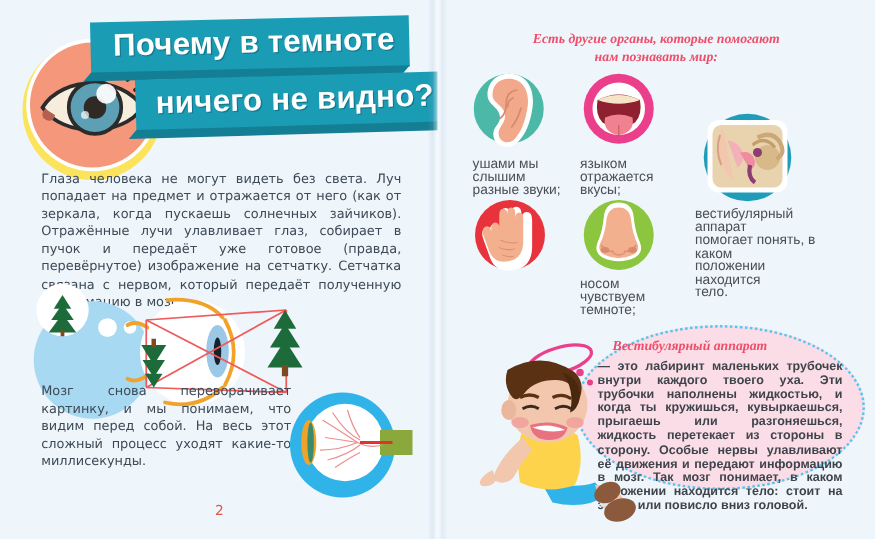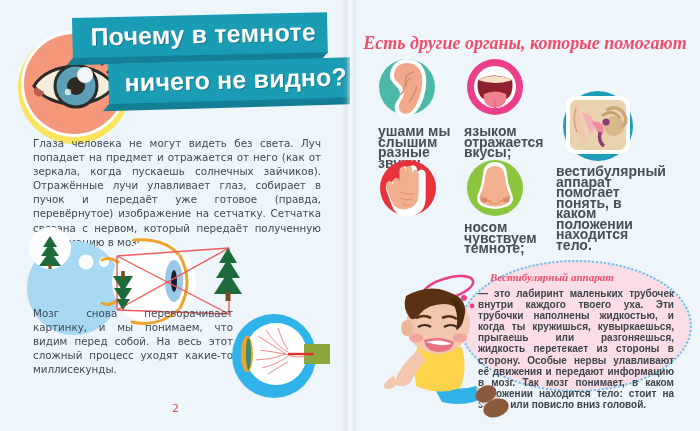--- a/index.html
+++ b/index.html
@@ -43,28 +43,28 @@
   .para1{left:33px;top:136px;width:288px;}
   .para2{left:33px;top:306px;width:200px;}
 
   
   .diagram{position:absolute;left:14px;top:226px;width:330px;height:110px;}
   .page-num{position:absolute;bottom:16px;color:#e0564a;font-size:11px;
             font-family:"DejaVu Sans",sans-serif;}
   .pn-left{left:172px;}
 
   
-  .script-head{position:absolute;left:8px;top:36px;width:334px;text-align:center;
+  .script-head{position:absolute;left:8px;top:24px;width:334px;text-align:center;
       color:#ef4e6b;font-family:"Liberation Serif","DejaVu Serif",serif;
-      font-style:italic;font-size:18px;line-height:15px;font-weight:bold;}
+      font-style:italic;font-size:11px;line-height:15px;font-weight:bold;}
 
   .organ{position:absolute;}
-  .organ-cap{position:absolute;color:#4a4f57;font-size:14px;line-height:10.5px;
+  .organ-cap{position:absolute;color:#4a4f57;font-size:11px;line-height:10.5px;
              font-family:"Liberation Sans Narrow","Liberation Sans",sans-serif;
-             font-weight:700;}
+             font-weight:400;}
 
   .pink-oval{position:absolute;left:110px;top:260px;width:228px;height:128px;
      background:#fbdde7;border-radius:50%/50%;
      border:2px dotted #55c6f0;}
   .pink-title{position:absolute;left:28px;top:9px;color:#ef4e6b;
      font-family:"Liberation Serif","DejaVu Serif",serif;font-style:italic;
      font-weight:bold;font-size:11px;white-space:nowrap;}
   .pink-body{position:absolute;left:16px;top:26px;width:196px;color:#3f444b;
      font-size:10px;line-height:11.1px;text-align:justify;
      font-family:"Liberation Sans Narrow","Liberation Sans",sans-serif;font-weight:600;}
@@ -164,20 +164,21 @@
     <path d="M66 48 L92 48" stroke="#e0322f" stroke-width="2.4"></path>
   </svg>
 
   <div class="page-num pn-left">2</div>
 </div>
 
 <div class="page page-right">
 
   <div class="script-head">
     <div>Есть другие органы, которые помогают</div>
+    <div>нам познавать мир:</div>
   </div>
 
   <div class="organ" style="left:28px;top:56px;">
     <svg width="58" height="66" viewBox="0 0 58 66">
       <circle cx="29" cy="31" r="28" fill="#4cb9a8"></circle>
       <path d="M29 3 C44 3 50 16 48 30 C46 44 42 52 36 58 C30 64 19 62 17 54 C15 46 22 44 22 38 C22 30 12 28 12 20 C12 10 19 3 29 3 Z" fill="#ffffff"></path>
       <path d="M29 7 C41 7 46 18 44 30 C42 42 39 49 34 55 C29 60 22 58 21 52 C20 46 26 43 26 37 C26 28 16 27 16 20 C16 12 21 7 29 7 Z" fill="#f2a98b"></path>
       <g stroke="#d78a6c" stroke-width="1.4" fill="none">
         <path d="M36 16 q-9 1 -9 11 q0 8 -5 12"></path>
         <path d="M33 22 q-5 2 -5 8"></path>

